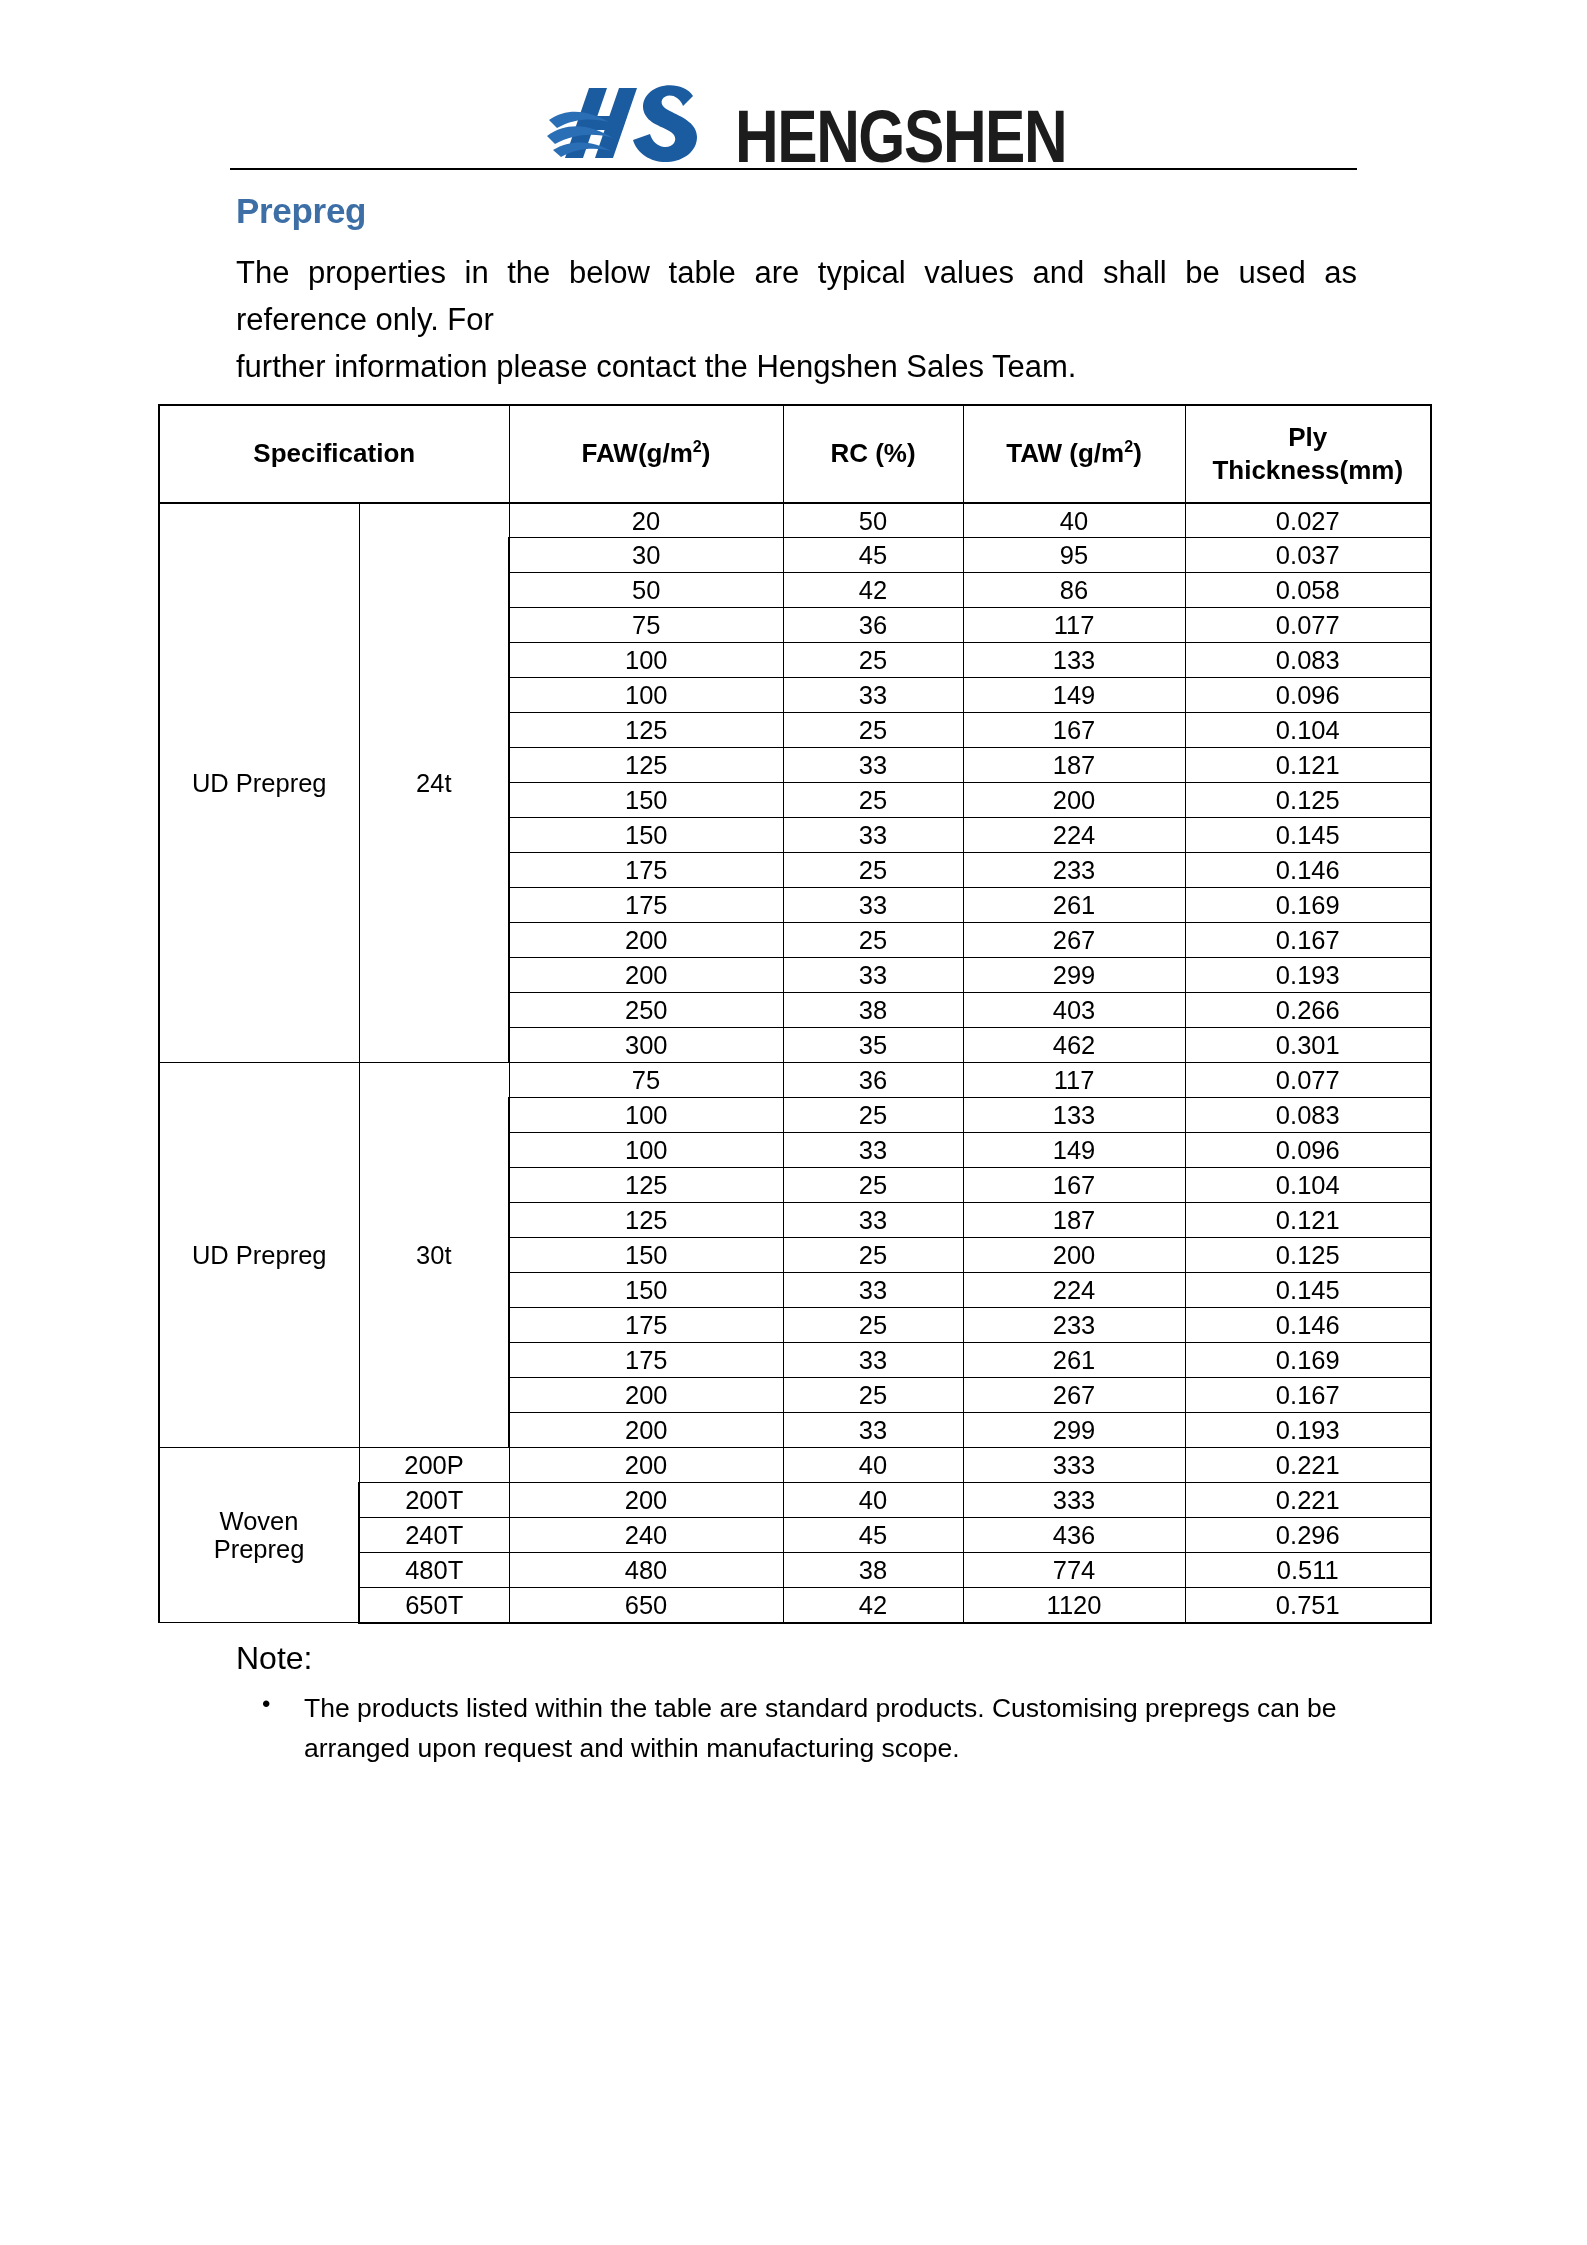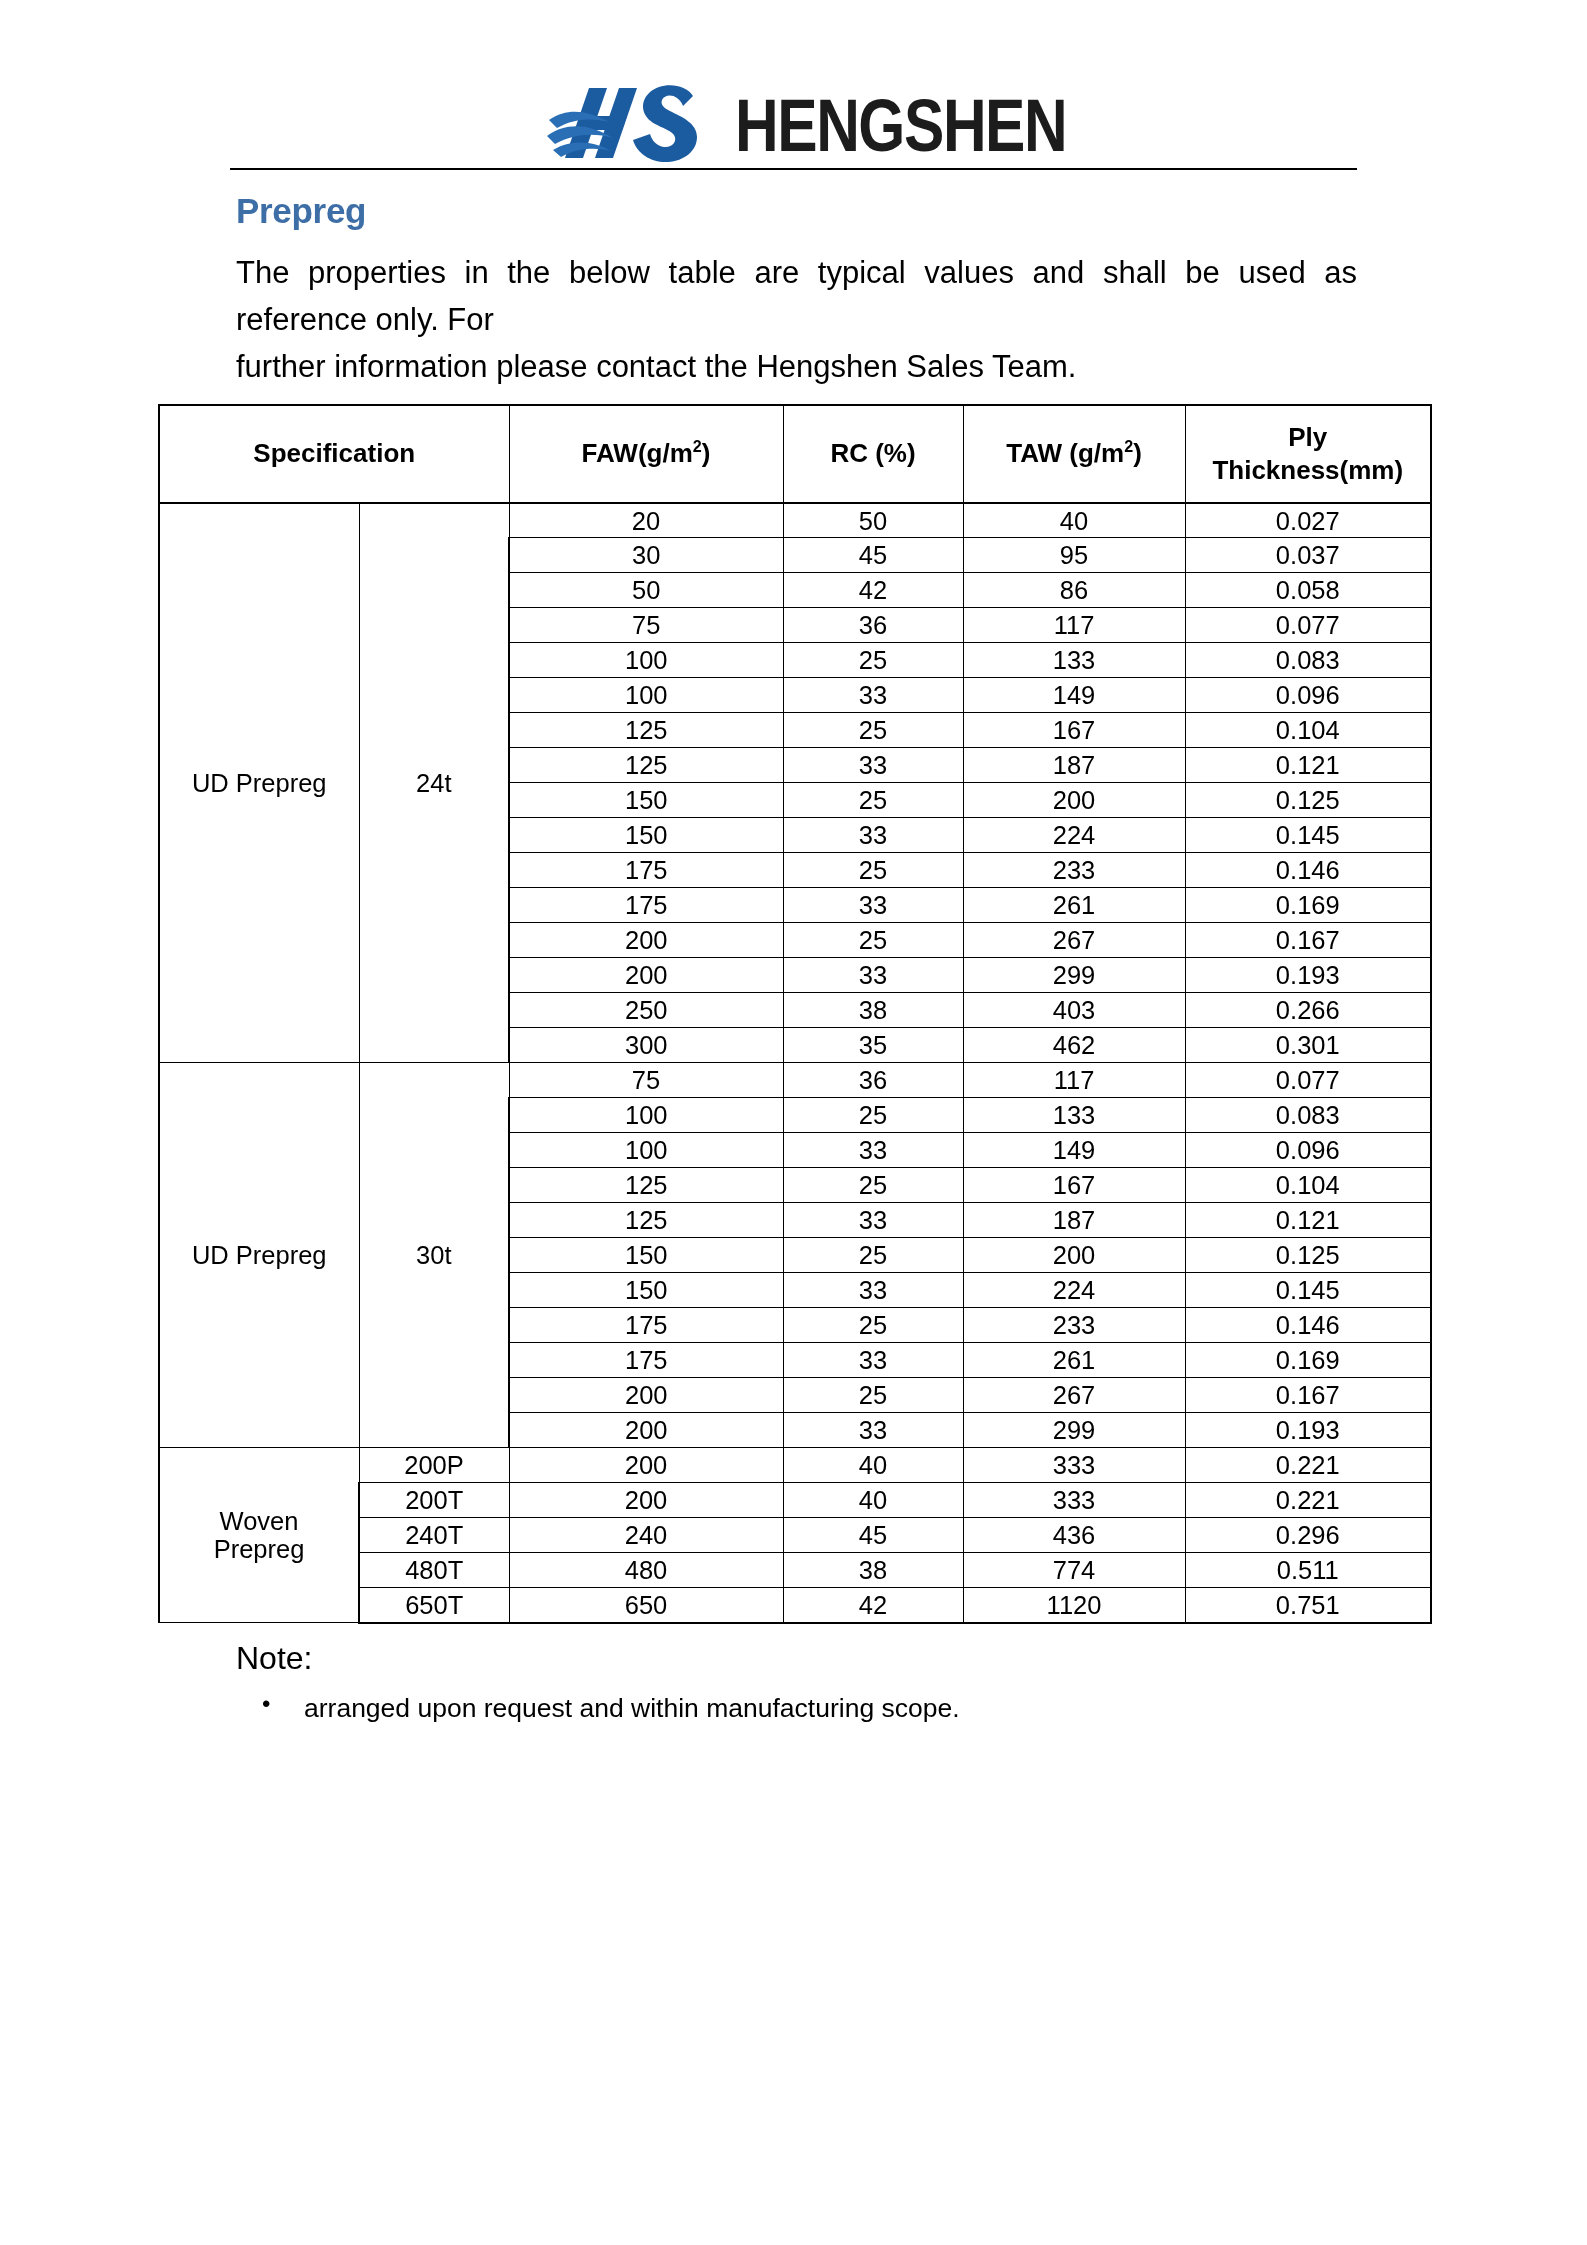--- a/index.html
+++ b/index.html
@@ -28,21 +28,21 @@
   .logo-block {
     display: flex;
     align-items: center;
     justify-content: center;
     padding-top: 96px;
     padding-bottom: 0px;
     height: 150px;
   }
   .logo-wrap {
     display: flex;
-    align-items: center;
+    align-items: flex-end;
     gap: 16px;
     margin-left: 40px;
   }
   .logo-mark {
     width: 176px;
     height: 90px;
     display: block;
   }
   .logo-word {
     font-family: "Liberation Sans", sans-serif;
@@ -434,17 +434,17 @@
             <td>1120</td>
             <td>0.751</td>
           </tr>
         </tbody>
     </table>
   </div>
 
   <div class="note-block">
     <div class="note-label">Note:</div>
     <ul class="note-list" id="note-list">
-        <li class="note-item"><span class="note-bullet">•</span><span class="l2">arranged upon request and within manufacturing scope.</span></li>
+        <li class="note-item"><span class="note-bullet">•</span><span>The products listed within the table are standard products. Customising prepregs can be</span><span class="l2">arranged upon request and within manufacturing scope.</span></li>
       </ul>
   </div>
 
 </div>
 
 </body></html>

